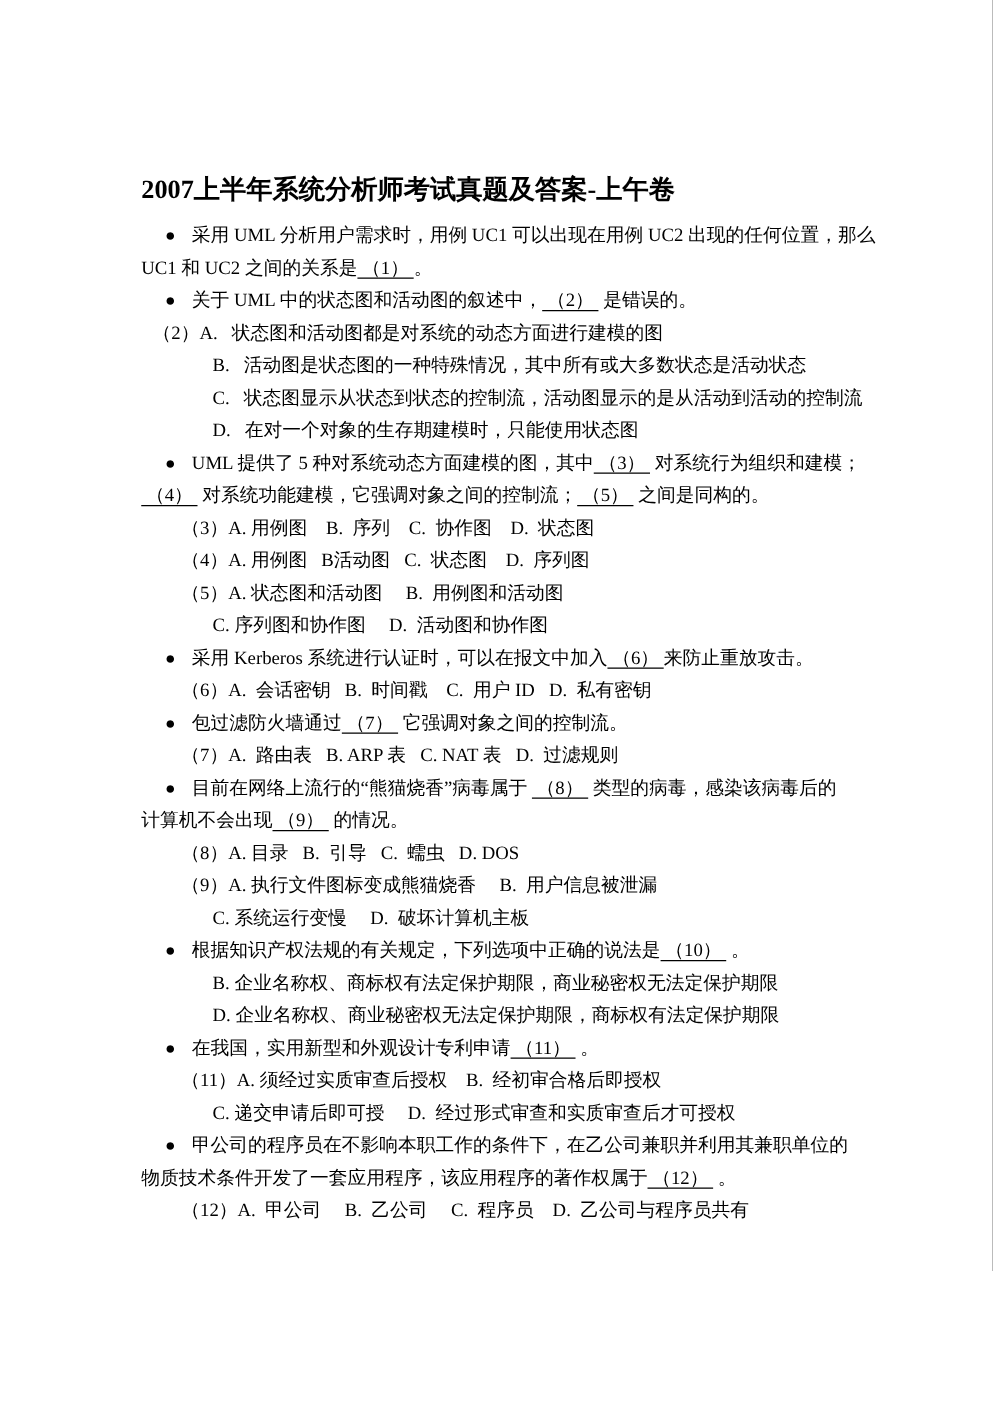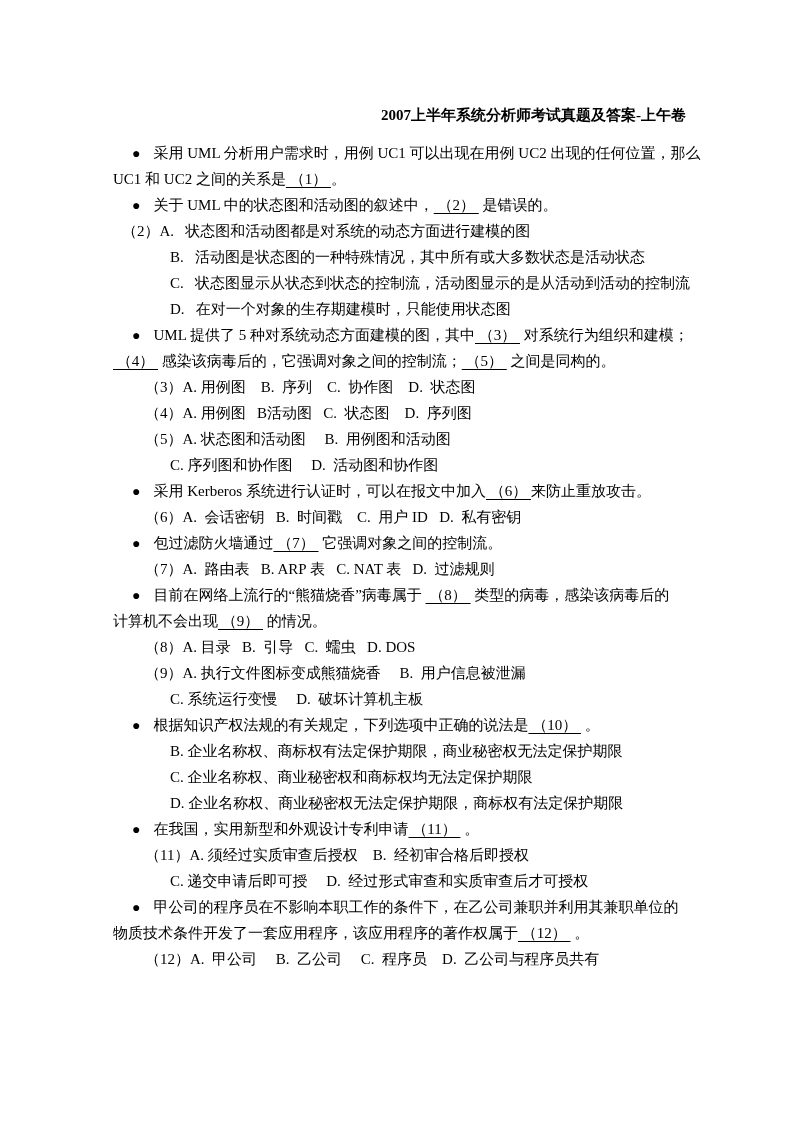--- a/index.html
+++ b/index.html
@@ -8,25 +8,26 @@
     width: 794px;
     height: 1123px;
     margin: 0 auto;
     background: #ffffff;
     color: #000000;
     font-family: "Liberation Serif", "DejaVu Serif", serif;
     padding: 102px 108px 0 113px;
     overflow: hidden;
   }
   .doc-title {
-    text-align: right;
+    text-align: left;
     font-weight: bold;
-    font-size: 15px;
+    font-size: 21px;
     line-height: 27px;
     white-space: pre;
+    margin-top: 36px;
   }
   .doc-body {
     margin-top: 11px;
     font-size: 15px;
   }
   .line {
     line-height: 26px;
     height: 26px;
     white-space: pre;
   }
@@ -53,37 +54,36 @@
   <div class="doc-title">2007上半年系统分析师考试真题及答案-上午卷</div>
   <div class="doc-body">
       <div class="line indent-bullet"><span class="bullet">●</span><span class="seg">采用 UML 分析用户需求时，用例 UC1 可以出现在用例 UC2 出现的任何位置，那么</span></div>
       <div class="line indent-flush"><span class="seg">UC1 和 UC2 之间的关系是</span><span class="seg blank"> （1） </span><span class="seg">。</span></div>
       <div class="line indent-bullet"><span class="bullet">●</span><span class="seg">关于 UML 中的状态图和活动图的叙述中，</span><span class="seg blank"> （2） </span><span class="seg"> 是错误的。</span></div>
       <div class="line indent-opt2"><span class="seg">（2）A.   状态图和活动图都是对系统的动态方面进行建模的图</span></div>
       <div class="line indent-sub"><span class="seg">B.   活动图是状态图的一种特殊情况，其中所有或大多数状态是活动状态</span></div>
       <div class="line indent-sub"><span class="seg">C.   状态图显示从状态到状态的控制流，活动图显示的是从活动到活动的控制流</span></div>
       <div class="line indent-sub"><span class="seg">D.   在对一个对象的生存期建模时，只能使用状态图</span></div>
       <div class="line indent-bullet"><span class="bullet">●</span><span class="seg">UML 提供了 5 种对系统动态方面建模的图，其中</span><span class="seg blank"> （3） </span><span class="seg"> 对系统行为组织和建模；</span></div>
-      <div class="line indent-flush"><span class="seg blank"> （4） </span><span class="seg"> 感染该病毒后的，它强调对象之间的控制流；</span><span class="seg blank"> （5） </span><span class="seg"> 之间是同构的。</span></div>
+      <div class="line indent-flush"><span class="seg blank"> （4） </span><span class="seg"> 对系统功能建模，它强调对象之间的控制流；</span><span class="seg blank"> （5） </span><span class="seg"> 之间是同构的。</span></div>
       <div class="line indent-opt"><span class="seg">（3）A. 用例图    B.  序列    C.  协作图    D.  状态图</span></div>
       <div class="line indent-opt"><span class="seg">（4）A. 用例图   B活动图   C.  状态图    D.  序列图</span></div>
       <div class="line indent-opt"><span class="seg">（5）A. 状态图和活动图     B.  用例图和活动图</span></div>
       <div class="line indent-sub"><span class="seg">C. 序列图和协作图     D.  活动图和协作图</span></div>
       <div class="line indent-bullet"><span class="bullet">●</span><span class="seg">采用 Kerberos 系统进行认证时，可以在报文中加入</span><span class="seg blank"> （6） </span><span class="seg">来防止重放攻击。</span></div>
       <div class="line indent-opt"><span class="seg">（6）A.  会话密钥   B.  时间戳    C.  用户 ID   D.  私有密钥</span></div>
       <div class="line indent-bullet"><span class="bullet">●</span><span class="seg">包过滤防火墙通过</span><span class="seg blank"> （7） </span><span class="seg"> 它强调对象之间的控制流。</span></div>
       <div class="line indent-opt"><span class="seg">（7）A.  路由表   B. ARP 表   C. NAT 表   D.  过滤规则</span></div>
       <div class="line indent-bullet"><span class="bullet">●</span><span class="seg">目前在网络上流行的“熊猫烧香”病毒属于 </span><span class="seg blank"> （8） </span><span class="seg"> 类型的病毒，感染该病毒后的</span></div>
       <div class="line indent-flush"><span class="seg">计算机不会出现</span><span class="seg blank"> （9） </span><span class="seg"> 的情况。</span></div>
       <div class="line indent-opt"><span class="seg">（8）A. 目录   B.  引导   C.  蠕虫   D. DOS</span></div>
       <div class="line indent-opt"><span class="seg">（9）A. 执行文件图标变成熊猫烧香     B.  用户信息被泄漏</span></div>
       <div class="line indent-sub"><span class="seg">C. 系统运行变慢     D.  破坏计算机主板</span></div>
       <div class="line indent-bullet"><span class="bullet">●</span><span class="seg">根据知识产权法规的有关规定，下列选项中正确的说法是</span><span class="seg blank"> （10） </span><span class="seg"> 。</span></div>
       <div class="line indent-sub"><span class="seg">B. 企业名称权、商标权有法定保护期限，商业秘密权无法定保护期限</span></div>
-      <div class="line indent-sub"><span class="seg">C. 企业名称权、商业秘密权和商标权均无法定保护期限</span></div>
       <div class="line indent-sub"><span class="seg">D. 企业名称权、商业秘密权无法定保护期限，商标权有法定保护期限</span></div>
       <div class="line indent-bullet"><span class="bullet">●</span><span class="seg">在我国，实用新型和外观设计专利申请</span><span class="seg blank"> （11） </span><span class="seg"> 。</span></div>
       <div class="line indent-opt"><span class="seg">（11）A. 须经过实质审查后授权    B.  经初审合格后即授权</span></div>
       <div class="line indent-sub"><span class="seg">C. 递交申请后即可授     D.  经过形式审查和实质审查后才可授权</span></div>
       <div class="line indent-bullet"><span class="bullet">●</span><span class="seg">甲公司的程序员在不影响本职工作的条件下，在乙公司兼职并利用其兼职单位的</span></div>
       <div class="line indent-flush"><span class="seg">物质技术条件开发了一套应用程序，该应用程序的著作权属于</span><span class="seg blank"> （12） </span><span class="seg"> 。</span></div>
       <div class="line indent-opt"><span class="seg">（12）A.  甲公司     B.  乙公司     C.  程序员    D.  乙公司与程序员共有</span></div>
     </div>
 </div>
 

